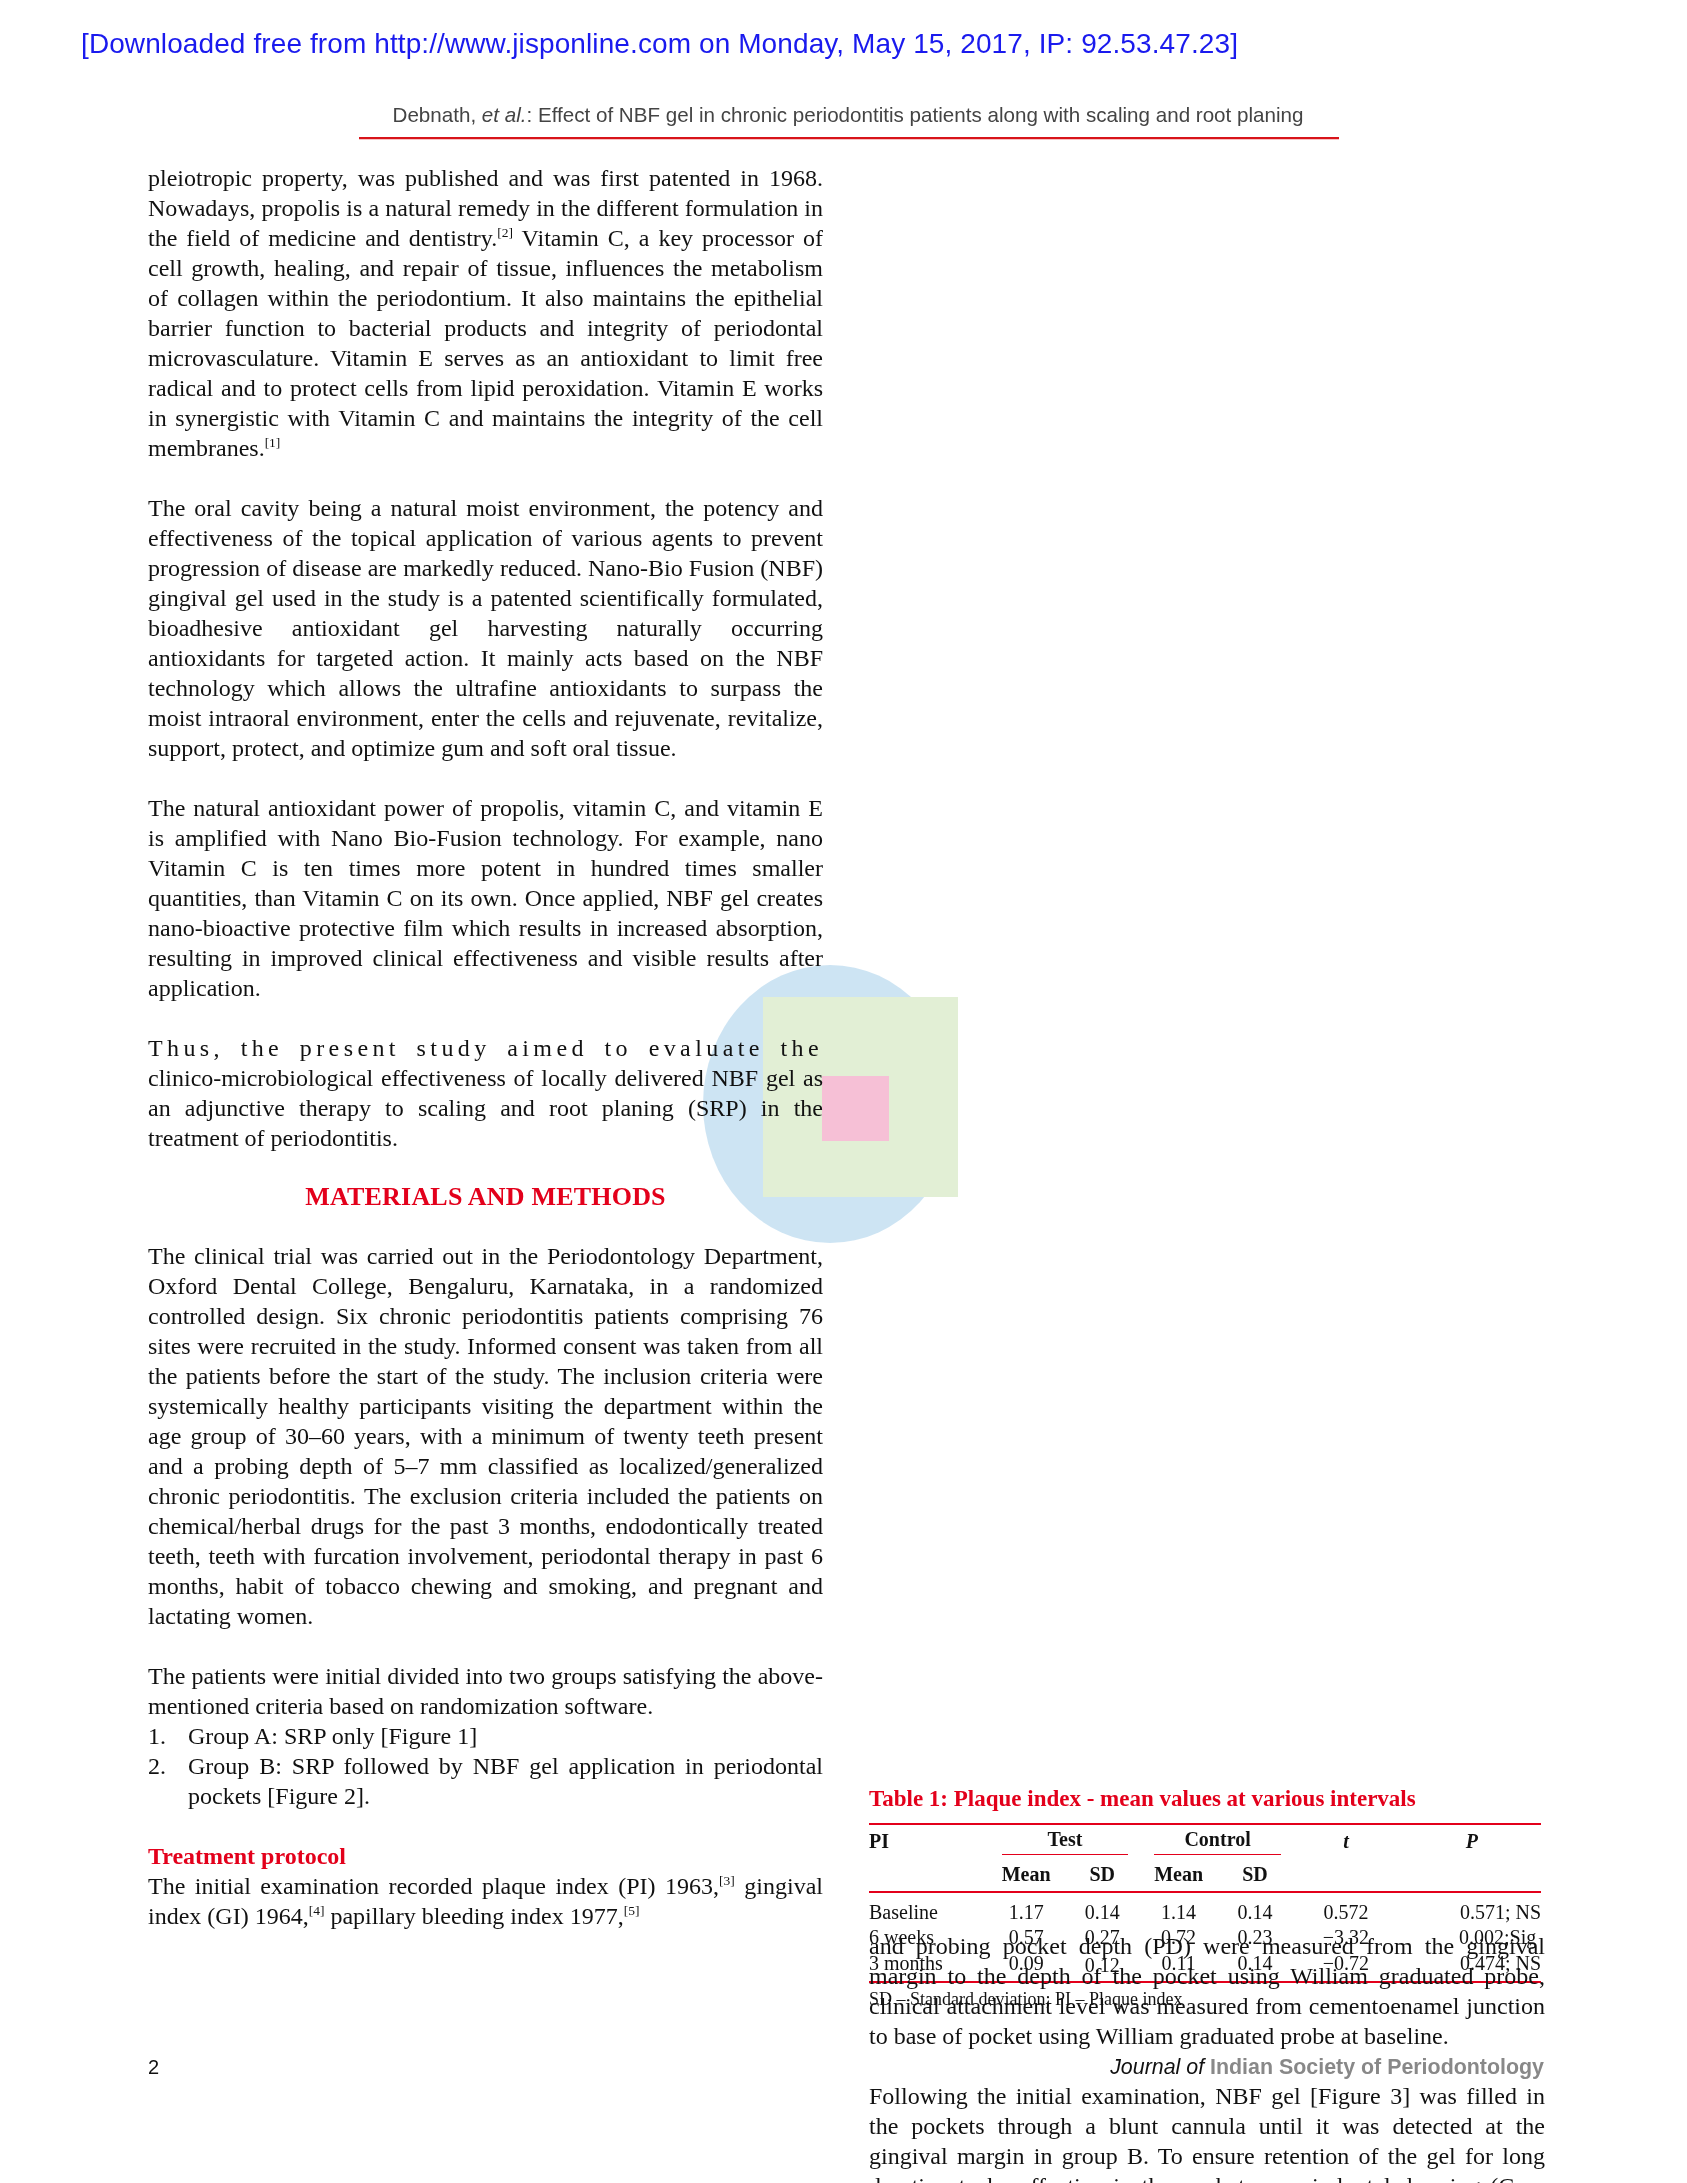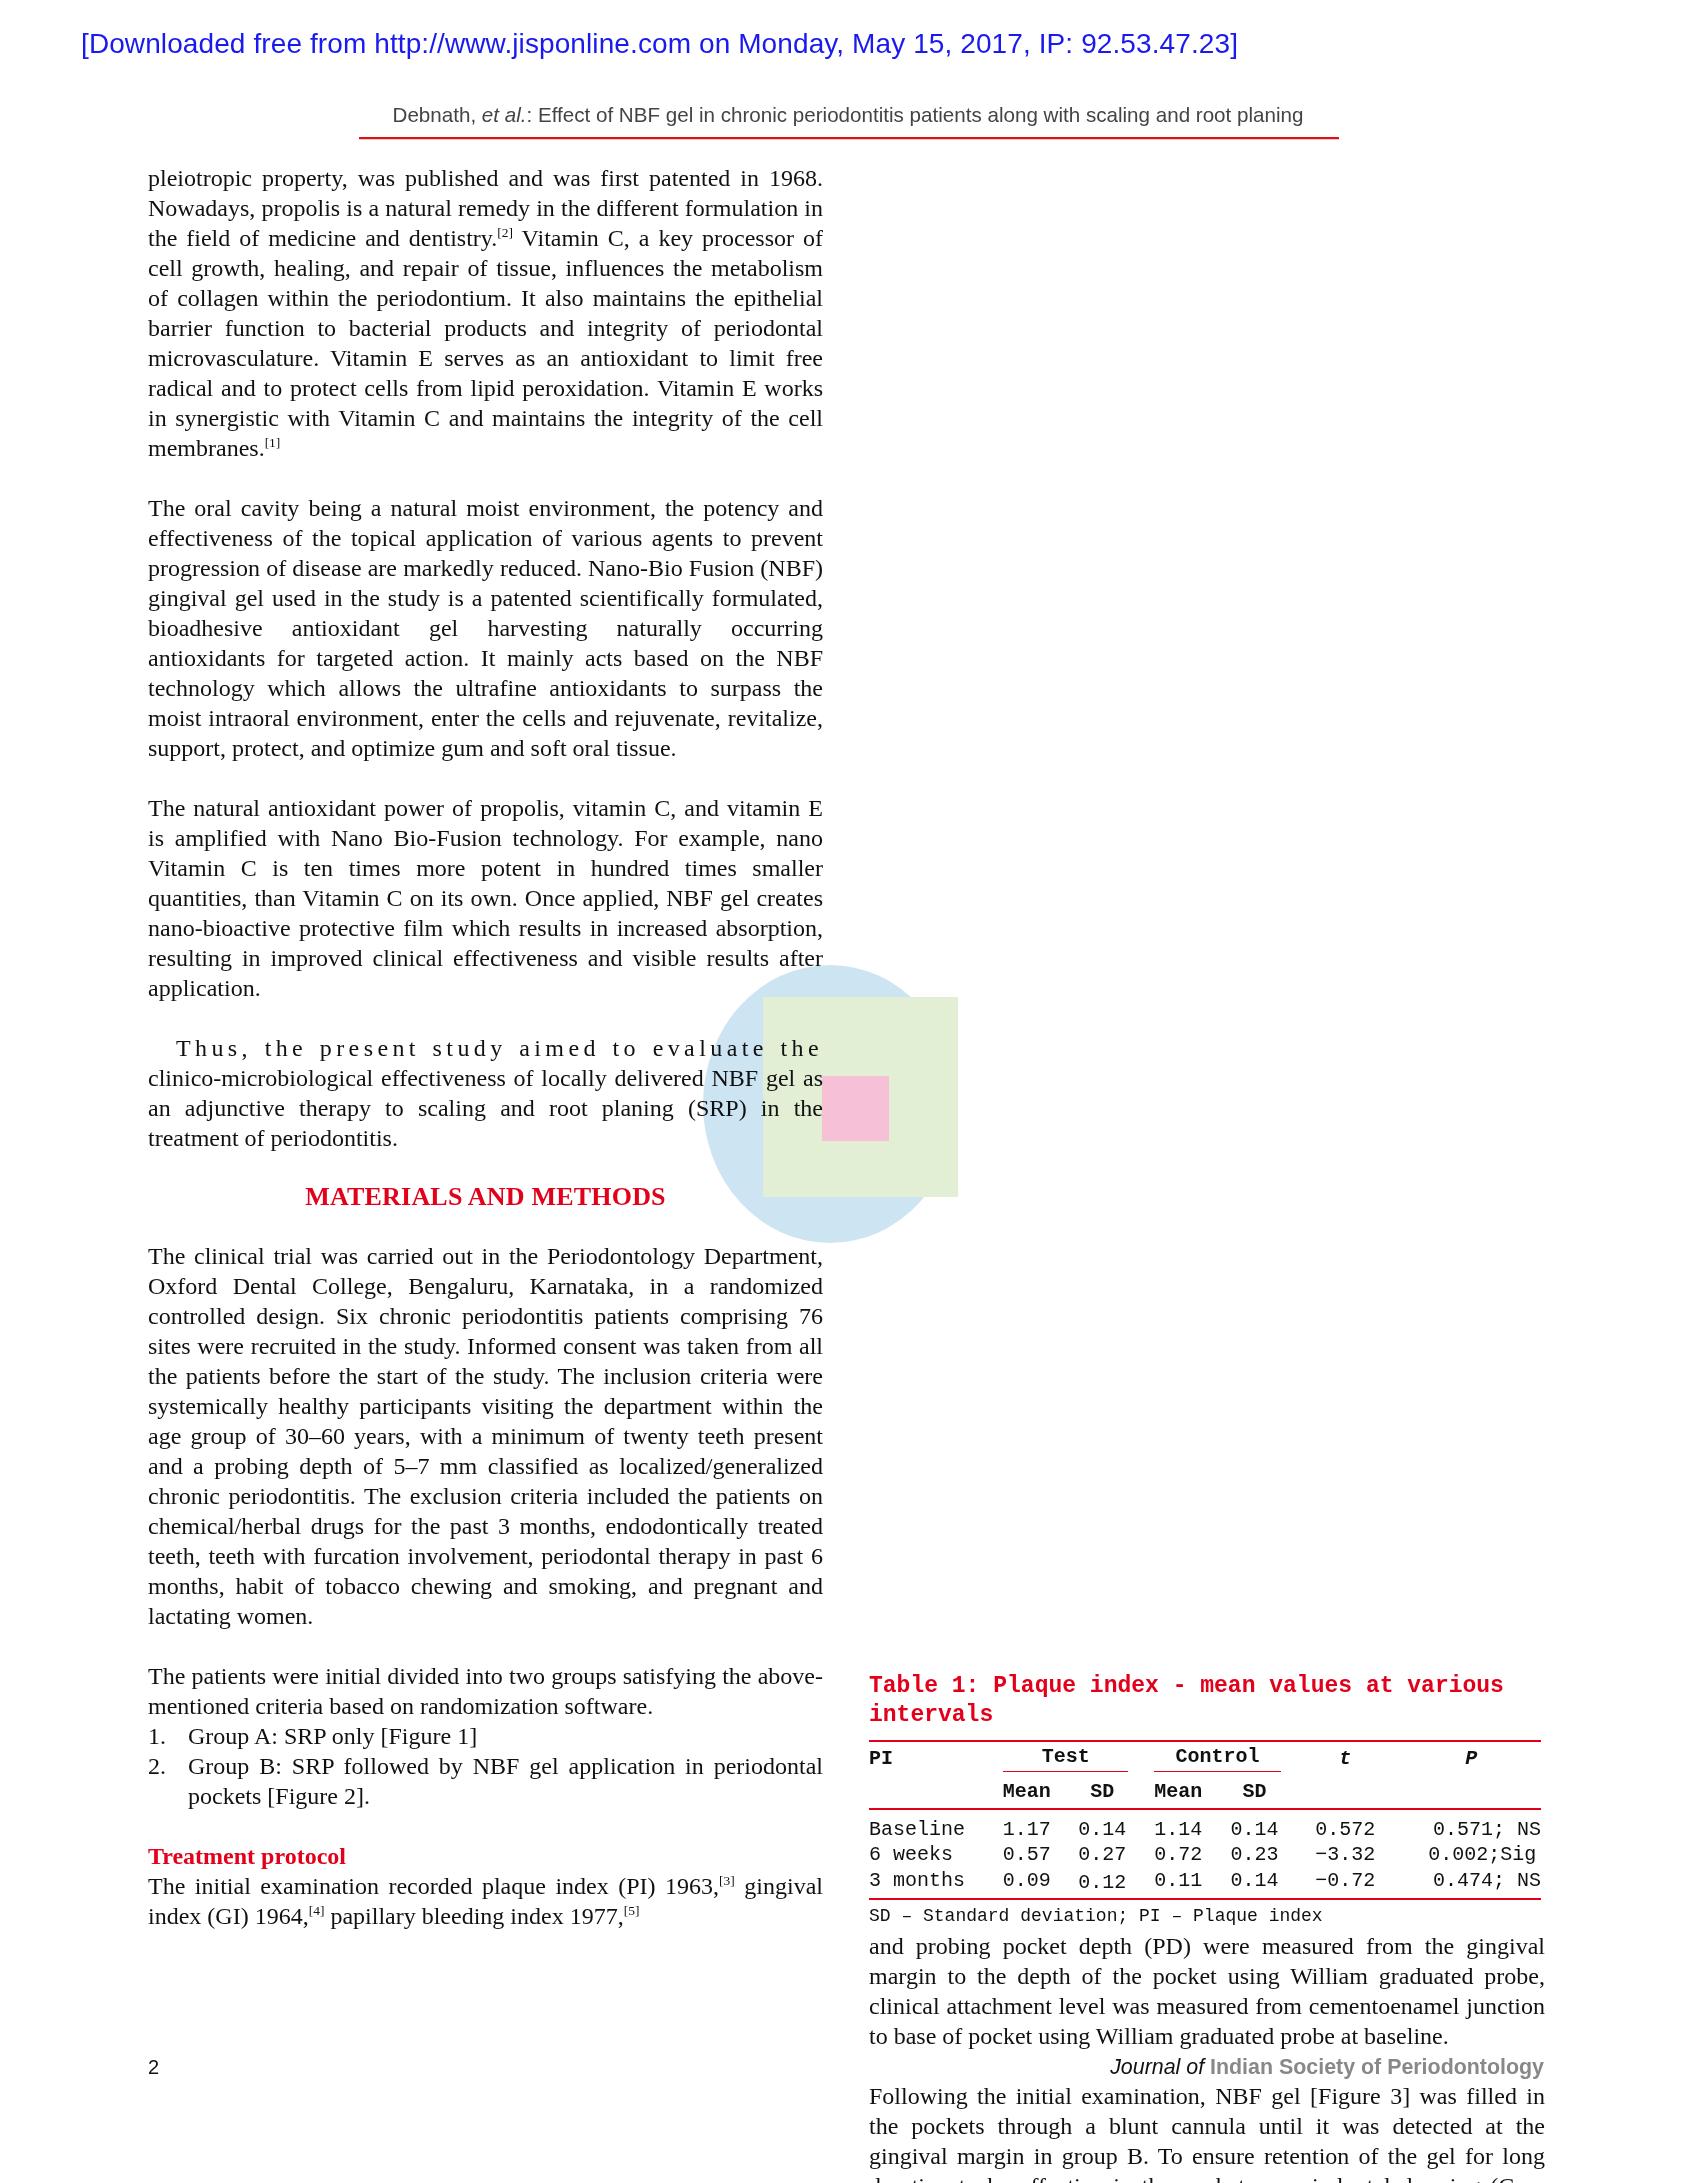--- a/index.html
+++ b/index.html
@@ -8,26 +8,26 @@
   .running-head { position: absolute; top: 103px; left: 359px; width: 978px; font-family: "Liberation Sans", sans-serif; font-size: 20.6px; color: #444; text-align: center; }
   .running-rule { position: absolute; top: 137px; left: 359px; width: 980px; height: 2.4px; background: #d8141a; box-shadow: 0 0.8px 0 #f7b3b5; }
   .col { position: absolute; top: 163px; width: 675px; }
   .col-left { left: 148px; }
   .col-right { left: 869px; width: 676px; }
   p.body { margin: 0; font-size: 24px; line-height: 30px; text-align: justify; }
   .gap { height: 30px; }
   sup { font-size: 13.5px; line-height: 0; vertical-align: 8.7px; }
   .section-heading { font-size: 26px; color: #e3001b; font-weight: bold; text-align: center; margin: 0; line-height: 30px; letter-spacing: 0.2px; }
   .sub-heading { font-size: 24px; color: #e3001b; font-weight: bold; margin: 0; line-height: 30px; }
-  .spaced { letter-spacing: 4.4px; margin-left: 28px; }
+  .spaced { letter-spacing: 4.4px; }
   ol.groups { margin: 0; padding: 0; list-style: none; font-size: 24px; line-height: 30px; }
   ol.groups li { display: flex; text-align: justify; }
   ol.groups .num { width: 40px; flex: none; }
   ol.groups .txt { flex: 1; }
-  .table-block { position: absolute; left: 869px; top: 1672px; width: 675px; font-family: Liberation Mono, monospace; }
+  .table-block { position: absolute; left: 869px; top: 1784px; width: 675px; font-family: Liberation Serif, serif; }
   .table-title { font-size: 23px; color: #e3001b; font-weight: bold; margin: 0 0 10.3px 0; line-height: 29px; }
   table.pi { width: 672px; border-collapse: collapse; font-size: 20px; }
   table.pi th { font-weight: bold; padding: 0; height: 33px; }
   table.pi td { padding: 0; height: 25.4px; }
   .rule-top { border-top: 2.4px solid #e3001b; }
   .rule-mid { border-top: 2.4px solid #e3001b; }
   .rule-bot { border-bottom: 2.4px solid #e3001b; }
   .group-line { border-bottom: 1.6px solid #e3001b; }
   .c { text-align: center; }
   .r { text-align: right; }

